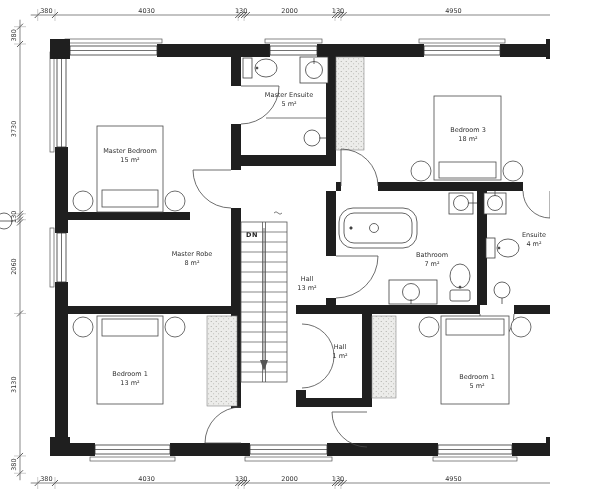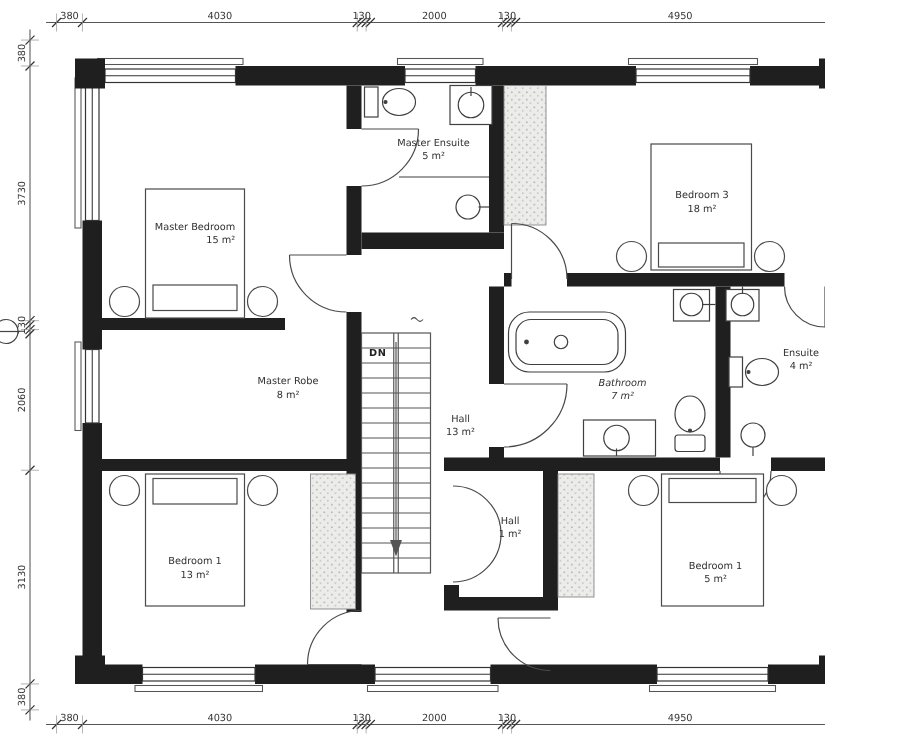--- a/index.html
+++ b/index.html
@@ -374,41 +374,41 @@
       </g>
     </g>
 
     <g stroke="#444" stroke-width="0.8" fill="none">
       <circle cx="4" cy="221" r="8"></circle>
         <line x1="-3" y1="221" x2="13" y2="221"></line>
     </g>
   </svg>
 
   <div id="labels">
-      <div class="room-label" style="left: 130px; top: 156px; text-align: right;">
+      <div class="room-label" style="left: 130px; top: 156px;">
         <span class="nm">Master Bedroom</span>
         <span class="ar">15 m²</span>
       </div>
       <div class="room-label" style="left: 289px; top: 100px;">
         <span class="nm">Master Ensuite</span>
         <span class="ar">5 m²</span>
       </div>
       <div class="room-label" style="left: 468px; top: 135px;">
         <span class="nm">Bedroom 3</span>
         <span class="ar">18 m²</span>
       </div>
       <div class="room-label" style="left: 148px; top: 259px; margin-left: 44px;">
         <span class="nm">Master Robe</span>
         <span class="ar">8 m²</span>
       </div>
       <div class="room-label" style="left: 307px; top: 284px;">
         <span class="nm">Hall</span>
         <span class="ar">13 m²</span>
       </div>
-      <div class="room-label" style="left: 415px; top: 260px; font-style: italic;">
+      <div class="room-label" style="left: 432px; top: 260px;">
         <span class="nm">Bathroom</span>
         <span class="ar">7 m²</span>
       </div>
       <div class="room-label" style="left: 534px; top: 240px;">
         <span class="nm">Ensuite</span>
         <span class="ar">4 m²</span>
       </div>
       <div class="room-label" style="left: 340px; top: 352px;">
         <span class="nm">Hall</span>
         <span class="ar">1 m²</span>

